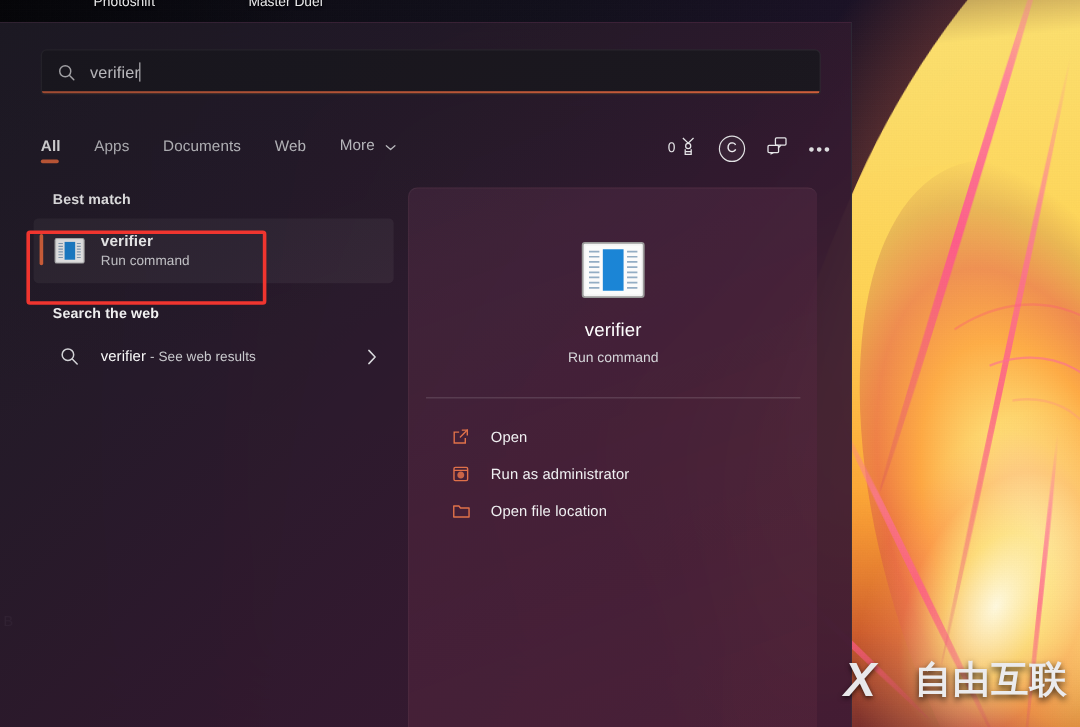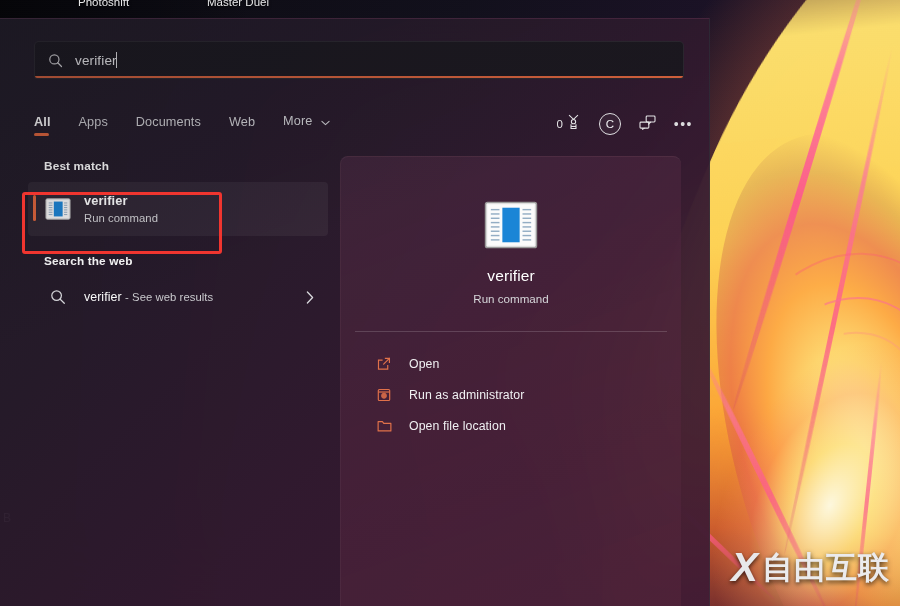--- a/index.html
+++ b/index.html
@@ -256,20 +256,21 @@
     font-size:40px; font-weight:700; font-style:italic;
     color:#e8e8ea; line-height:34px;
     text-shadow:0 2px 4px rgba(0,0,0,.7);
     letter-spacing:-2px;
   }
   #wm-text {
     font-size:31px; font-weight:700; color:#ebebed;
     letter-spacing:1px; line-height:32px;
     text-shadow:0 2px 5px rgba(0,0,0,.75);
     font-family:"DejaVu Sans", sans-serif;
+    margin-left:28px;
   }
 </style>
 </head>
 <body>
 
 <div id="desktop">
   <div class="wall-base"></div>
   <div class="swirl1"></div>
   <div class="swirl2"></div>
   <div class="swirl3"></div>

